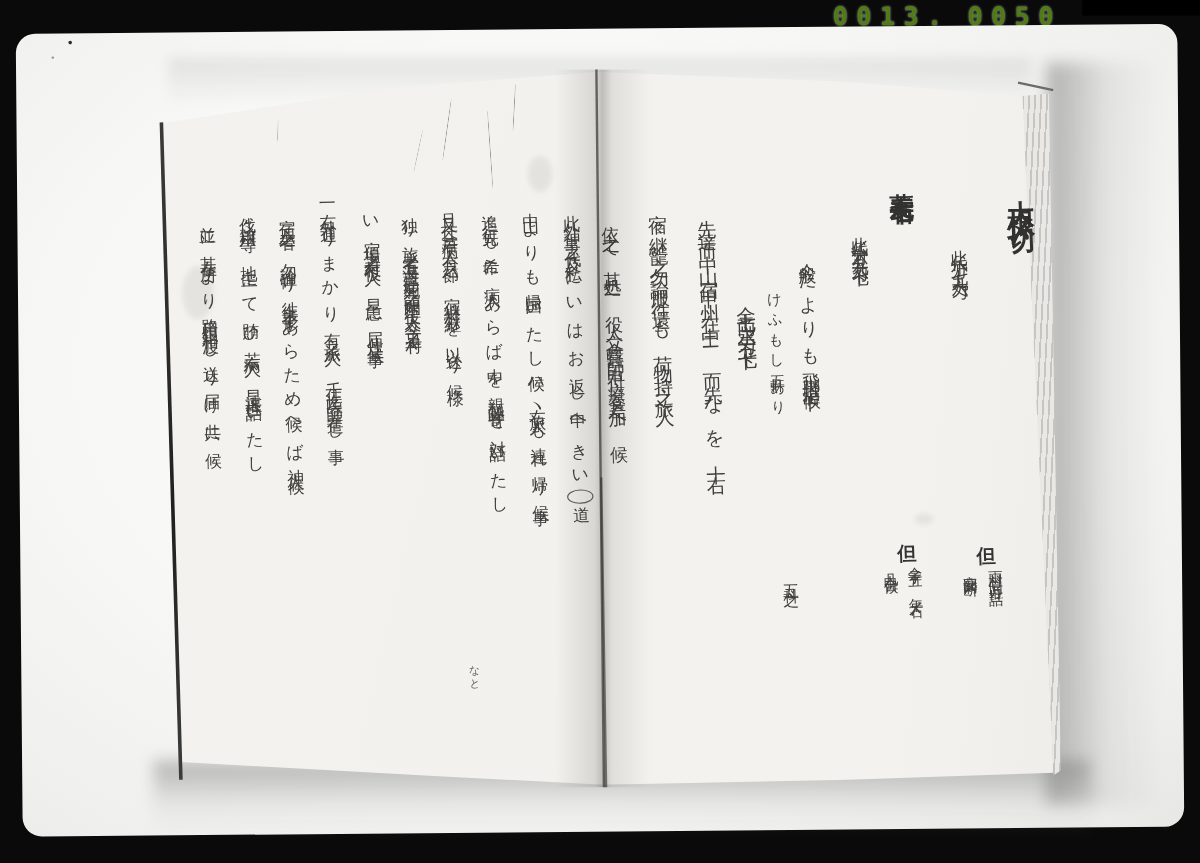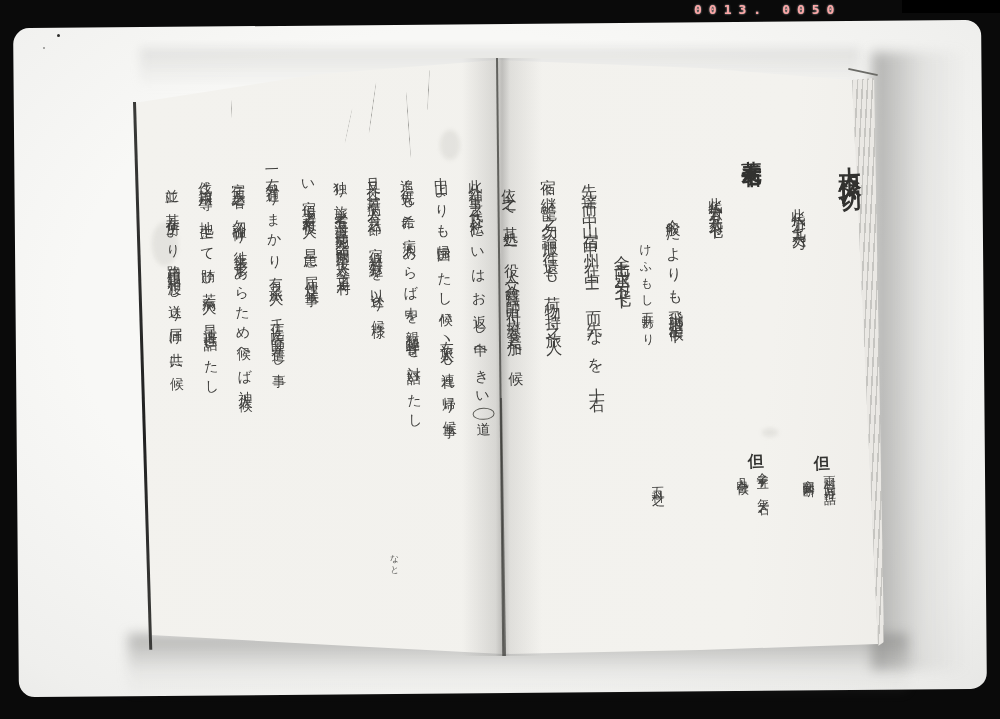--- a/index.html
+++ b/index.html
@@ -1,20 +1,20 @@
 <!DOCTYPE html>
 <html><head>
 <meta charset="utf-8">
 <style>
   html,body{margin:0;padding:0;background:#0a0a0a;}
   .scene{position:relative;width:1000px;height:719px;overflow:hidden;
          font-family:"DejaVu Sans",sans-serif;background:#0a0a0a;}
   
-  .counter{position:absolute;left:694px;top:2px;color:#fca5a5;
-           font-family:"DejaVu Sans Mono",monospace;font-size:13px;font-weight:bold;
+  .counter{position:absolute;left:694px;top:2px;color:#4d7c0f;
+           font-family:"DejaVu Sans Mono",monospace;font-size:21px;font-weight:bold;
            letter-spacing:7px;text-shadow:0 0 2px rgba(255,255,255,.75);}
   .counter .gap{margin-left:14px;}
   .corner-block{position:absolute;left:902px;top:0;width:98px;height:13px;background:#000;}
   
   .backdrop{position:absolute;left:16px;top:24px;width:968px;height:669px;border-radius:16px;
             background:radial-gradient(ellipse at 45% 42%,#f8f8f6 50%,#efefed 85%,#e7e7e5 100%);
             transform:rotate(-0.5deg);}
   
   .shadow-right{position:absolute;left:872px;top:52px;width:112px;height:618px;filter:blur(6px);
             background:linear-gradient(to right,rgba(110,110,108,.5),rgba(170,170,168,.22) 45%,rgba(220,220,218,0) 85%);}

